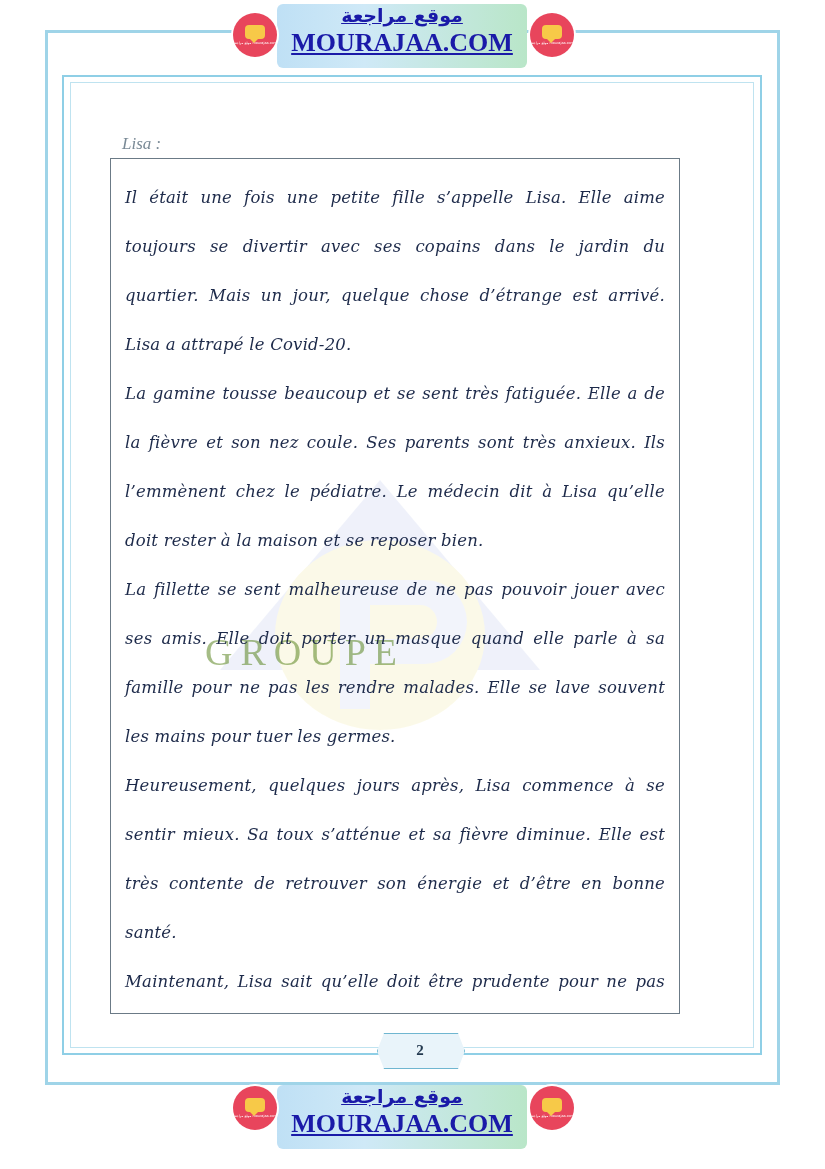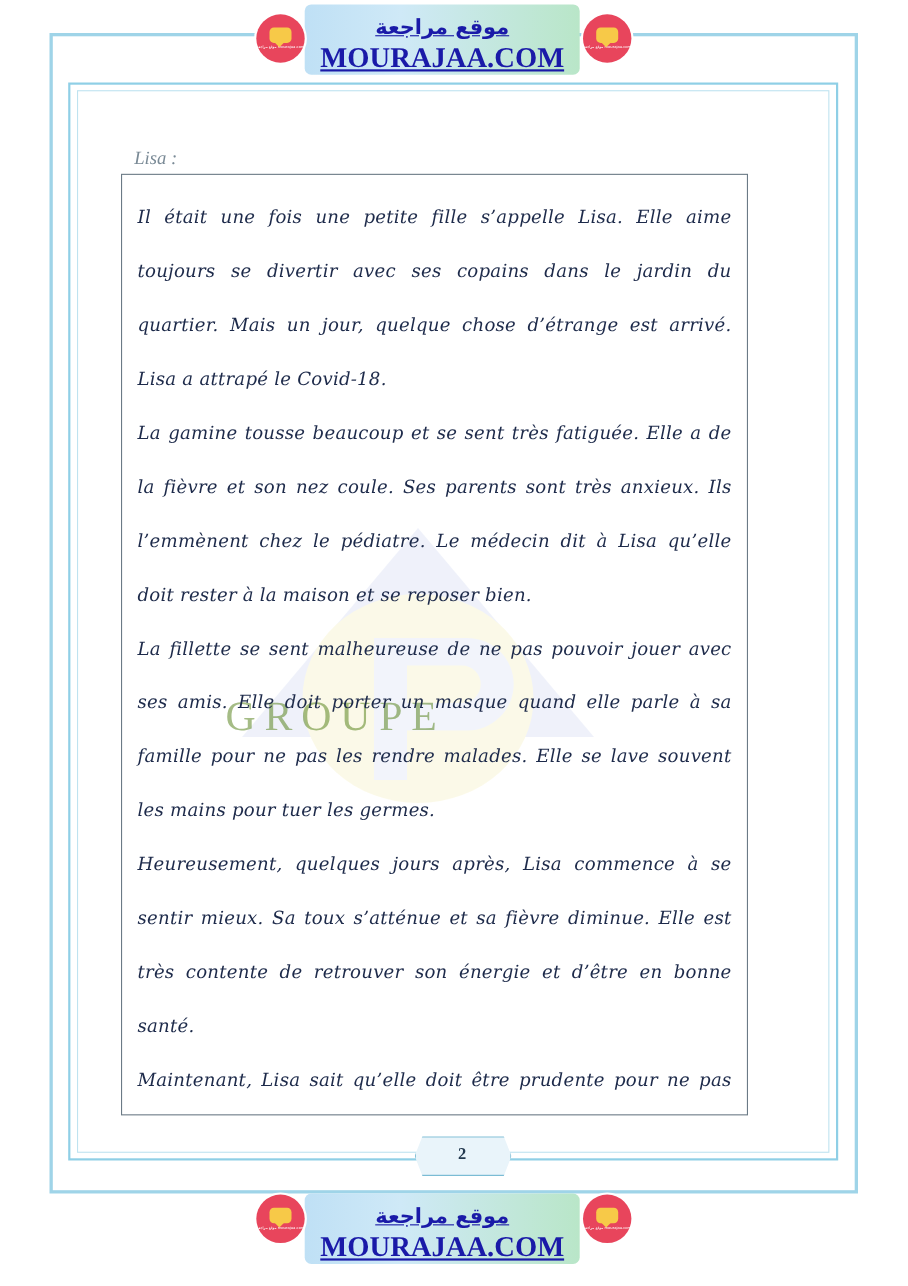--- a/index.html
+++ b/index.html
@@ -65,21 +65,21 @@
   }
 
   
   .banner {
     position: absolute;
     height: 64px;
     border-radius: 6px;
     background: linear-gradient(90deg, #bfe0f5 0%, #cfe9f7 35%, #b9e6c8 100%);
     display: flex;
     align-items: center;
-    justify-content: flex-end;
+    justify-content: flex-start;
     flex-direction: column;
   }
   .banner-top { left: 277px; top: 4px; width: 250px; }
   .banner-bottom { left: 277px; top: 1085px; width: 250px; }
   .banner .ar {
     font-size: 19px;
     color: #1a1aa8;
     text-decoration: underline;
     direction: rtl;
     font-weight: bold;
@@ -239,21 +239,21 @@
   <div class="logo-badge logo-tr">
     <div class="bubble"></div>
     <div class="cap">موقع مراجعة
 mourajaa.com</div>
   </div>
 
 
   <div class="texte-label">Lisa :</div>
 
   <div class="text-box">
-    <p class="para">Il était une fois une petite fille s’appelle Lisa. Elle aime toujours se divertir avec ses copains dans le jardin du quartier. Mais un jour, quelque chose d’étrange est arrivé. Lisa a attrapé le Covid-18.</p>
+    <p class="para">Il était une fois une petite fille s’appelle Lisa. Elle aime toujours se divertir avec ses copains dans le jardin du quartier. Mais un jour, quelque chose d’étrange est arrivé. Lisa a attrapé le Covid-20.</p>
     <p class="para">La gamine tousse beaucoup et se sent très fatiguée. Elle a de la fièvre et son nez coule. Ses parents sont très anxieux. Ils l’emmènent chez le pédiatre. Le médecin dit à Lisa qu’elle doit rester à la maison et se reposer bien.</p>
     <p class="para">La fillette se sent malheureuse de ne pas pouvoir jouer avec ses amis. Elle doit porter un masque quand elle parle à sa famille pour ne pas les rendre malades. Elle se lave souvent les mains pour tuer les germes.</p>
     <p class="para">Heureusement, quelques jours après, Lisa commence à se sentir mieux. Sa toux s’atténue et sa fièvre diminue. Elle est très contente de retrouver son énergie et d’être en bonne santé.</p>
     <p class="para">Maintenant, Lisa sait qu’elle doit être prudente pour ne pas attraper à nouveau le Covid-19. Elle se lave toujours les mains et porte un masque quand elle est près des autres.</p>
 
   </div>
 
   <div class="page-num">
     <div class="shape"></div>
     <div class="num">2</div>

